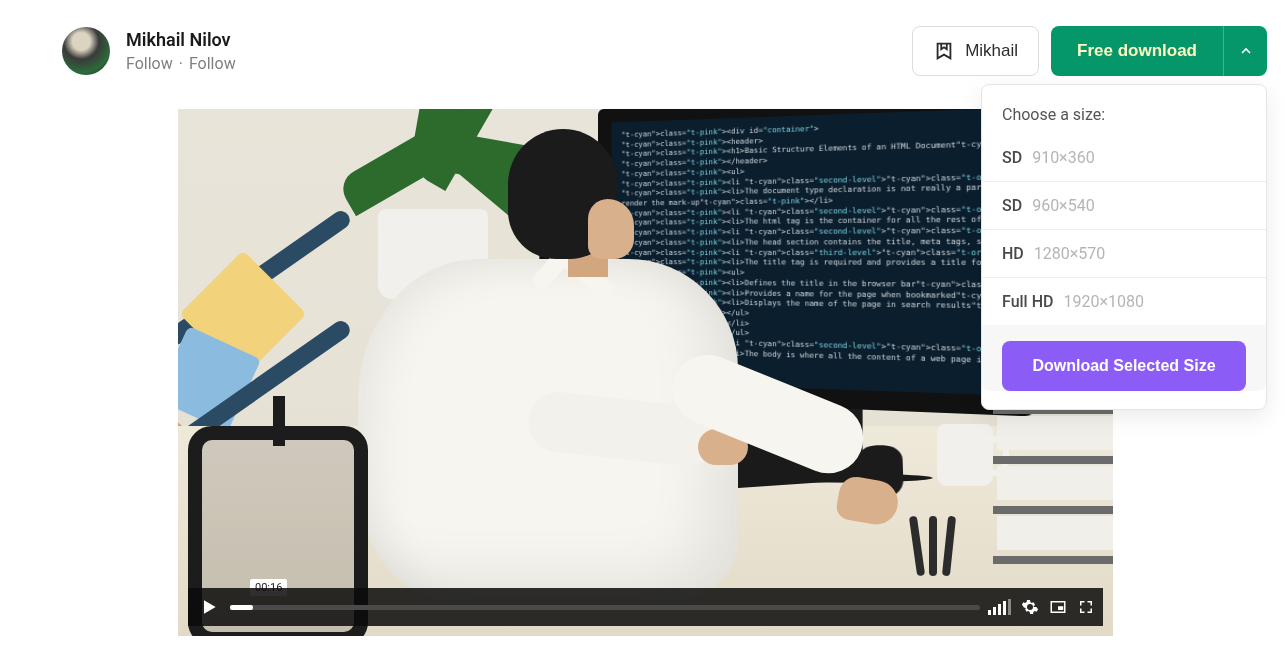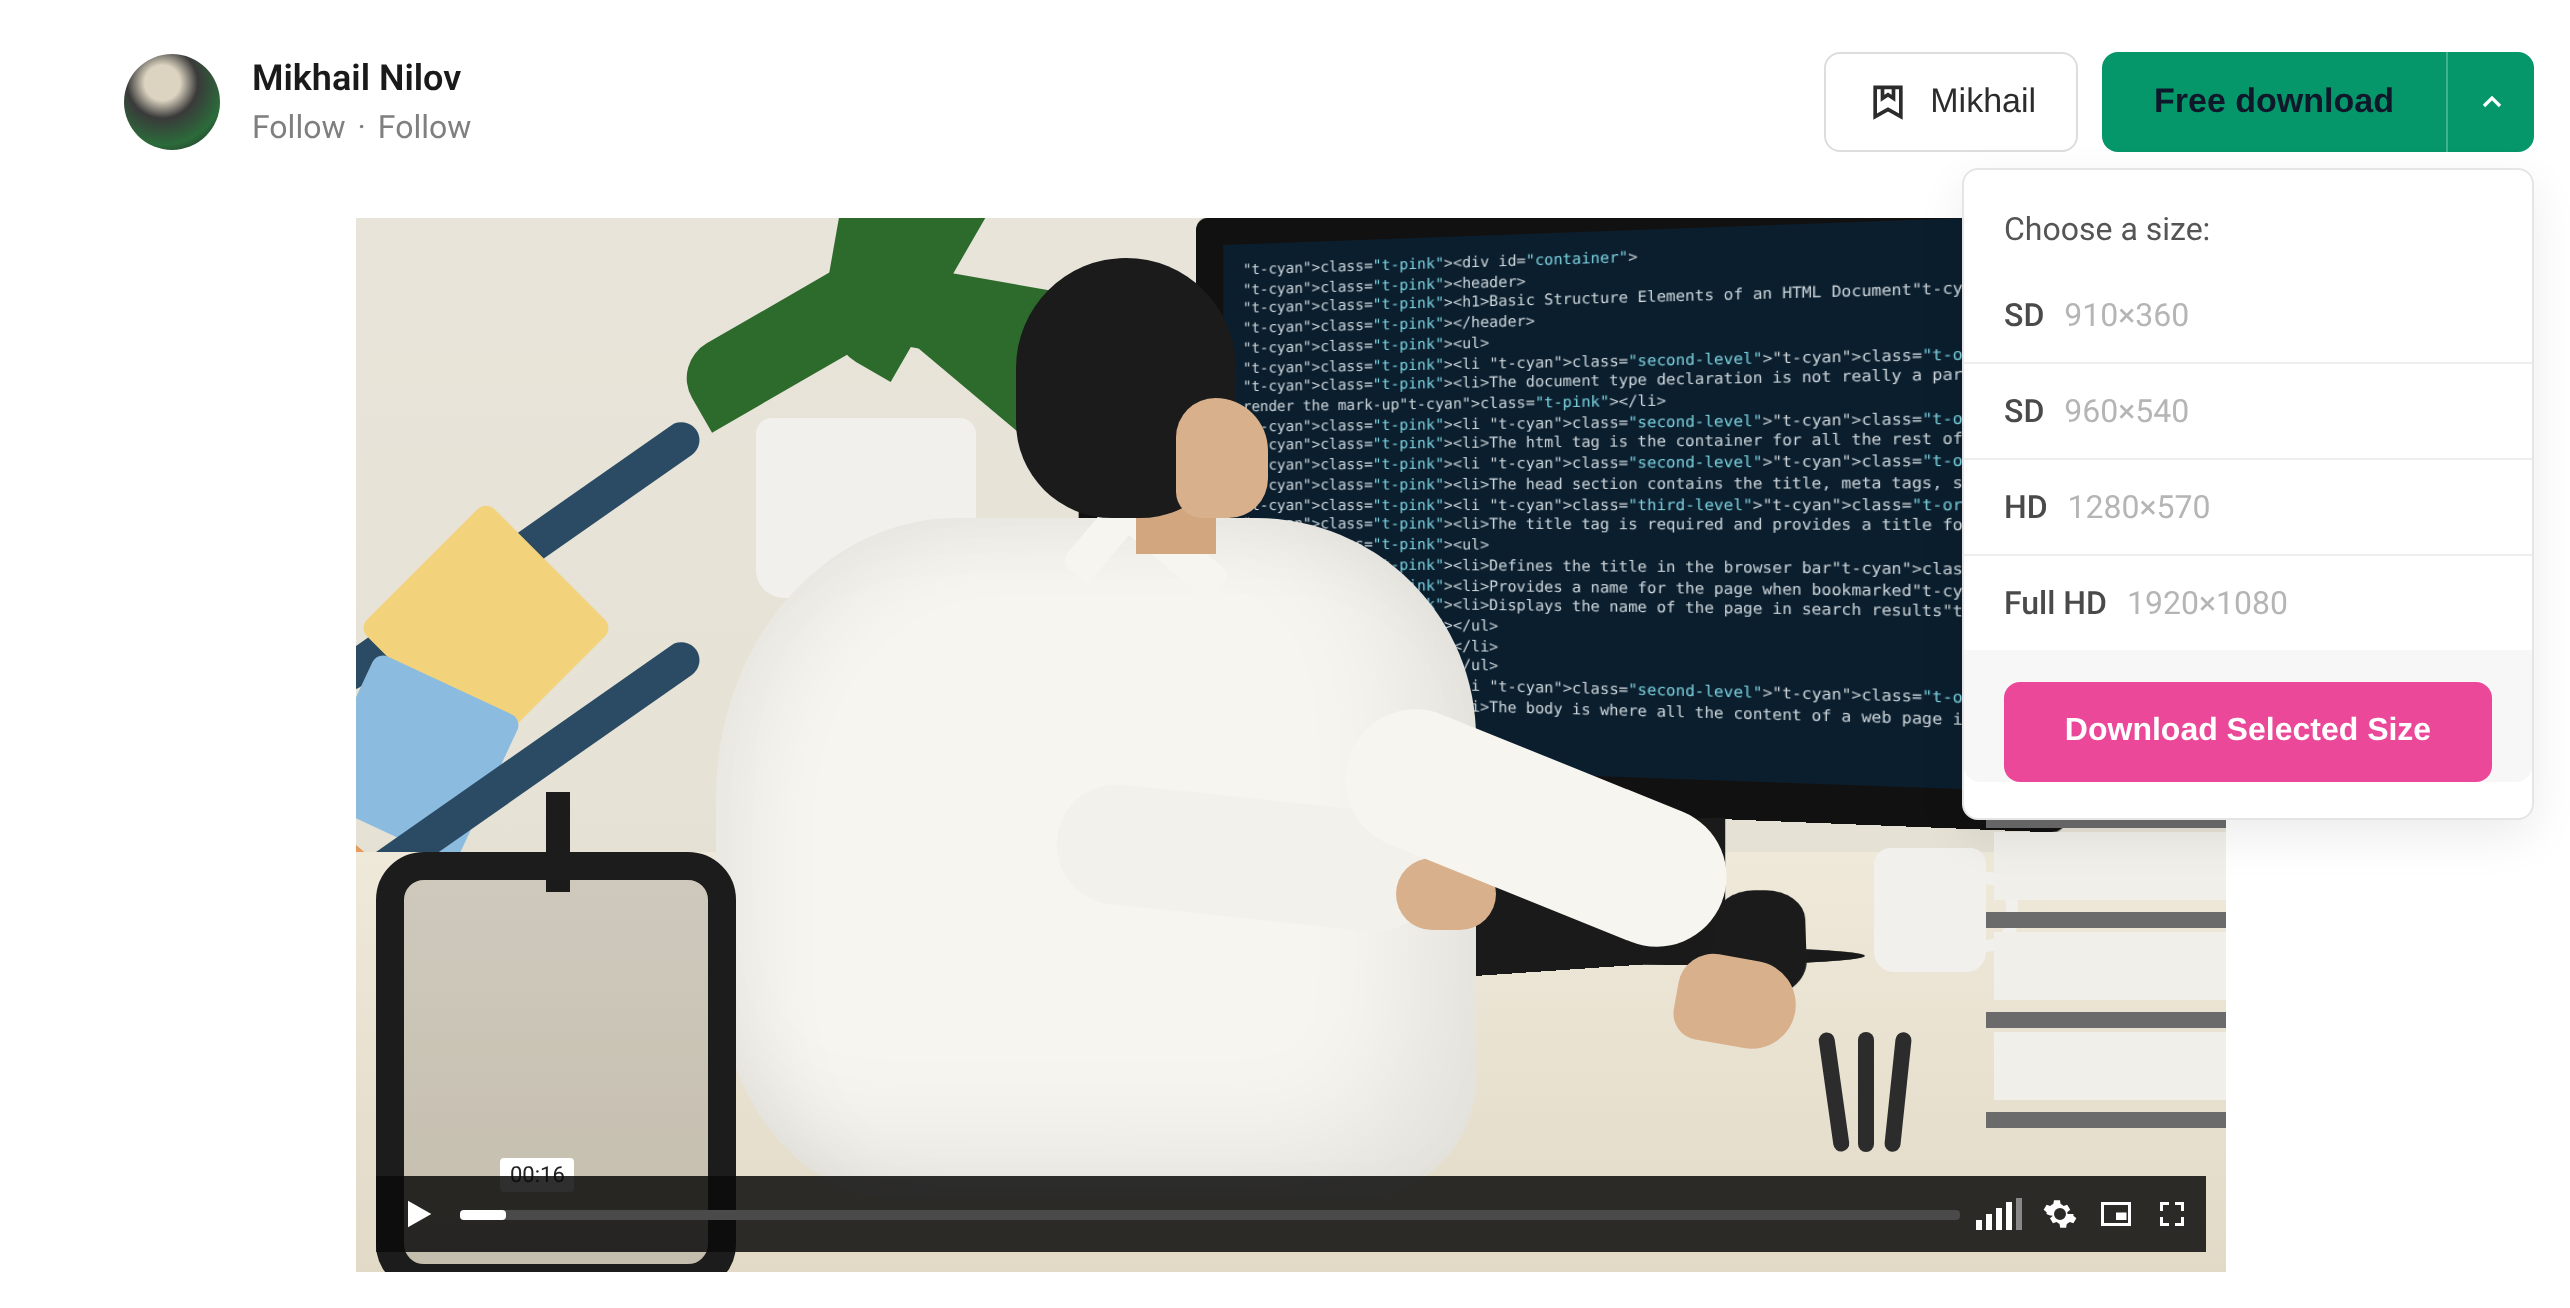--- a/index.html
+++ b/index.html
@@ -48,21 +48,21 @@
   font-size: 17px;
   font-weight: 500;
   color: #2c2c2c;
   cursor: pointer;
 }
 .btn svg { width: 22px; height: 22px; stroke: #2c2c2c; fill: none; stroke-width: 2; }
 .download-group { display: flex; align-items: stretch; }
 .btn-download {
   background: #059669;
   border: none;
-  color: #0f172a;
+  color: #fef9c3;
   border-radius: 8px 0 0 8px;
   font-weight: 600;
   padding: 17px 26px;
 }
 .btn-chevron {
   background: #059669;
   border: none;
   border-left: 1px solid rgba(255,255,255,0.25);
   border-radius: 0 8px 8px 0;
   width: 44px;
@@ -94,21 +94,21 @@
   padding: 14px 20px;
   border-bottom: 1px solid #eee;
   cursor: pointer;
 }
 .size-item:last-of-type { border-bottom: none; }
 .size-label { font-size: 16px; font-weight: 500; color: #4a4a4a; }
 .size-dim { font-size: 16px; color: #b5b5b5; }
 .btn-download-size {
   width: 100%;
   height: 50px;
-  background: #ec4899;
+  background: #8b5cf6;
   border: none;
   border-radius: 8px;
   color: #fff;
   font-size: 16px;
   font-weight: 600;
   cursor: pointer;
 }
 .dropdown-footer-wrap { background:#f7f7f7; padding: 16px 20px 0 20px; border-bottom-left-radius:8px; border-bottom-right-radius:8px; }
 
 

